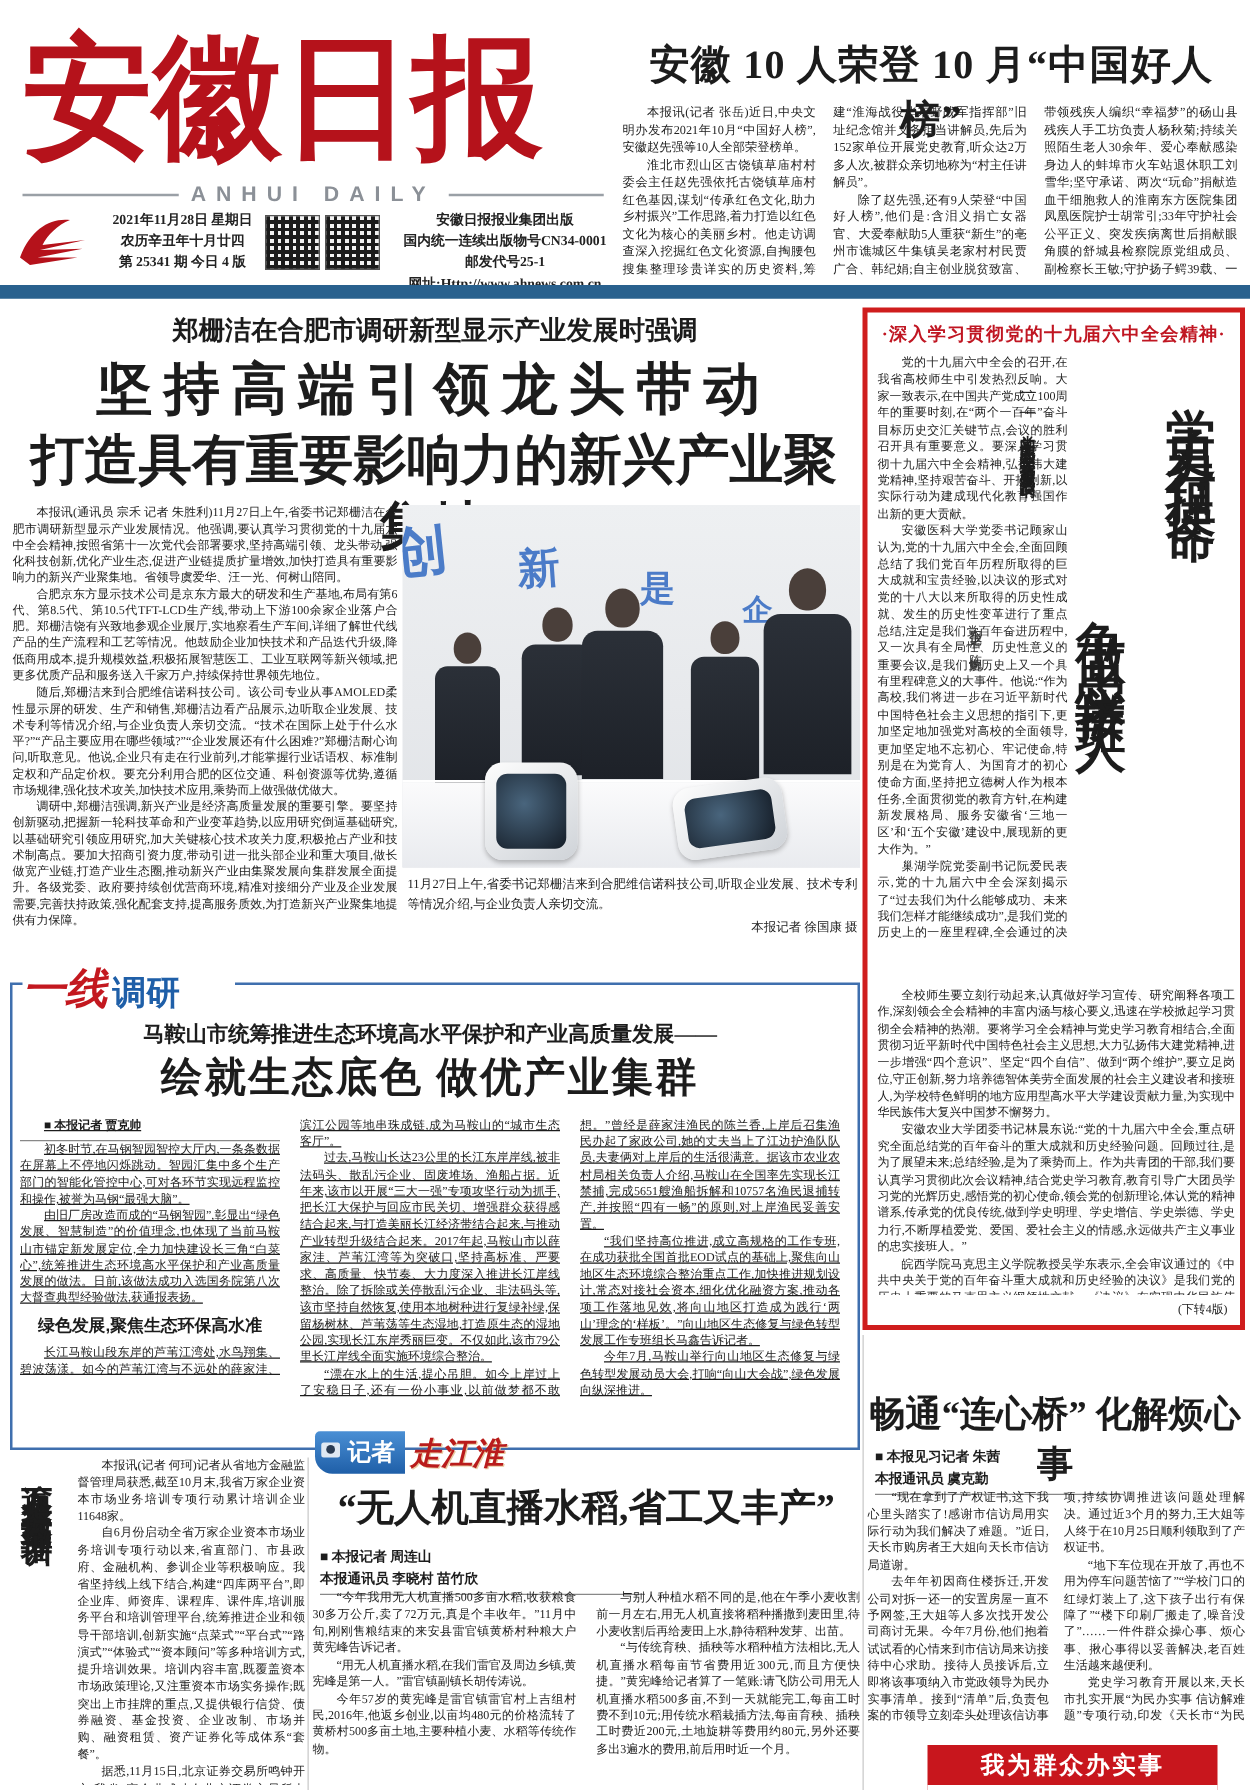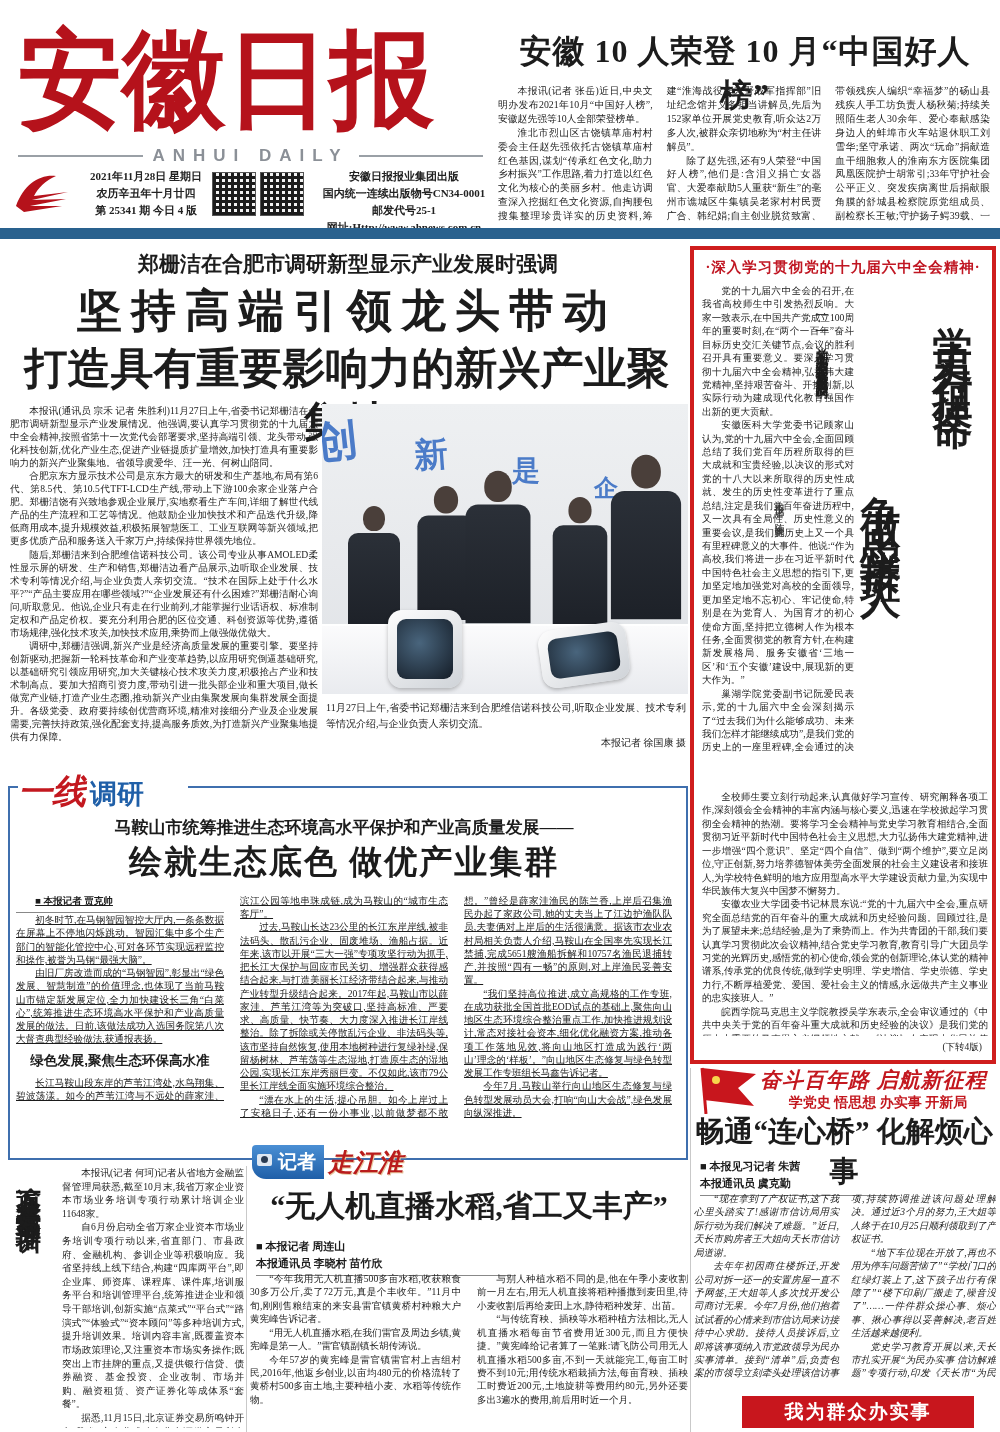--- a/index.html
+++ b/index.html
@@ -88,21 +88,21 @@
   .drone-body{left:250px;top:1272px;width:438px;height:160px;column-count:2;column-gap:16px;overflow:hidden;}
   .drone-body p{margin:0;text-indent:2em;font-size:9.6px;line-height:1.4;text-align:justify;}
   
   .banner{left:694px;top:1066px;width:302px;height:52px;}
   .flag{position:absolute;left:4px;top:0;width:62px;height:48px;}
   .banner-l1{position:absolute;left:66px;top:0;width:236px;color:#c3181f;font-weight:900;font-style:italic;
      font-size:21px;font-family:"Liberation Sans",sans-serif;letter-spacing:1px;}
   .banner-l2{position:absolute;left:66px;top:28px;width:236px;color:#c3181f;font-weight:700;font-size:14px;text-align:center;}
   .bridge-h{left:692px;top:1112px;width:304px;text-align:center;font-size:29px;font-weight:900;}
   .bridge-bylines{left:700px;top:1158px;width:200px;font-weight:700;font-size:11px;line-height:1.5;border-bottom:1px solid #888;padding-bottom:4px;}
-  .bridge-body{left:694px;top:1192px;width:302px;height:200px;column-count:2;column-gap:12px;overflow:hidden;font-style:italic;}
+  .bridge-body{left:694px;top:1192px;width:302px;height:200px;column-count:2;column-gap:12px;overflow:hidden;}
   .bridge-body p{margin:0;text-indent:2em;font-size:9.6px;line-height:1.4;text-align:justify;}
   .deeds-badge{left:742px;top:1396px;width:232px;background:#c8161d;color:#fff;text-align:center;
      font-weight:900;font-size:19px;padding:3px 0;font-family:"Liberation Sans",sans-serif;letter-spacing:2px;
      border-bottom:4px solid #fff;box-shadow:0 6px 0 -2px #c8161d;}
 </style>
 </head>
 <body>
 
 <div class="page">
 
@@ -248,29 +248,20 @@
     <div>本报通讯员 李晓村 苗竹欣</div>
   </div>
   <div class="abs drone-body">
       <p>“今年我用无人机直播500多亩水稻,收获粮食30多万公斤,卖了72万元,真是个丰收年。”11月中旬,刚刚售粮结束的来安县雷官镇黄桥村种粮大户黄宪峰告诉记者。</p>
       <p>“用无人机直播水稻,在我们雷官及周边乡镇,黄宪峰是第一人。”雷官镇副镇长胡传涛说。</p>
       <p>今年57岁的黄宪峰是雷官镇雷官村上吉组村民,2016年,他返乡创业,以亩均480元的价格流转了黄桥村500多亩土地,主要种植小麦、水稻等传统作物。</p>
       <p>与别人种植水稻不同的是,他在午季小麦收割前一月左右,用无人机直接将稻种播撒到麦田里,待小麦收割后再给麦田上水,静待稻种发芽、出苗。</p>
       <p>“与传统育秧、插秧等水稻种植方法相比,无人机直播水稻每亩节省费用近300元,而且方便快捷。”黄宪峰给记者算了一笔账:请飞防公司用无人机直播水稻500多亩,不到一天就能完工,每亩工时费不到10元;用传统水稻栽插方法,每亩育秧、插秧工时费近200元,土地旋耕等费用约80元,另外还要多出3遍水的费用,前后用时近一个月。</p>
     </div>
 
-  <div class="abs banner">
-    <svg class="flag" viewBox="0 0 62 48">
-      <path d="M4 2 L58 8 L40 22 L56 40 L6 34 Z" fill="#c8161d"></path>
-      <path d="M4 2 L8 48" stroke="#c8161d" stroke-width="3"></path>
-      <circle cx="18" cy="14" r="4" fill="#f7d74c"></circle>
-    </svg>
-    <div class="banner-l1">奋斗百年路 启航新征程</div>
-    <div class="banner-l2">学党史 悟思想 办实事 开新局</div>
-  </div>
   <div class="abs bridge-h">畅通“连心桥” 化解烦心事</div>
   <div class="abs bridge-bylines">
     <div>■ 本报见习记者 朱茜</div>
     <div>本报通讯员 虞克勤</div>
   </div>
   <div class="abs bridge-body">
       <p>“现在拿到了产权证书,这下我心里头踏实了!感谢市信访局用实际行动为我们解决了难题。”近日,天长市购房者王大姐向天长市信访局道谢。</p>
       <p>去年年初因商住楼拆迁,开发公司对拆一还一的安置房屋一直不予网签,王大姐等人多次找开发公司商讨无果。今年7月份,他们抱着试试看的心情来到市信访局来访接待中心求助。接待人员接诉后,立即将该事项纳入市党政领导为民办实事清单。接到“清单”后,负责包案的市领导立刻牵头处理该信访事项,持续协调推进该问题处理解决。通过近3个月的努力,王大姐等人终于在10月25日顺利领取到了产权证书。</p>
       <p>“地下车位现在开放了,再也不用为停车问题苦恼了”“学校门口的红绿灯装上了,这下孩子出行有保障了”“楼下印刷厂搬走了,噪音没了”……一件件群众操心事、烦心事、揪心事得以妥善解决,老百姓生活越来越便利。</p>
       <p>党史学习教育开展以来,天长市扎实开展“为民办实事 信访解难题”专项行动,印发《天长市“为民办实事、信访解难题”专项行动实施方案》,将住房、教育、社保、环保等民生领域群众“急难愁盼”的18项信访问题分解包案,明确划定包案领导和责任单位,夯实责任机制。同时由市信联办对交办事项实行清单化管理、做到一案一卷,每月跟踪调度落实情况,有效形成工作闭环。自专项行动开展以来,天长市包案领导共接访、约访群众193人次,各工作专班共召开推进会26次,有效推动了71件信访积案的化解。</p>

